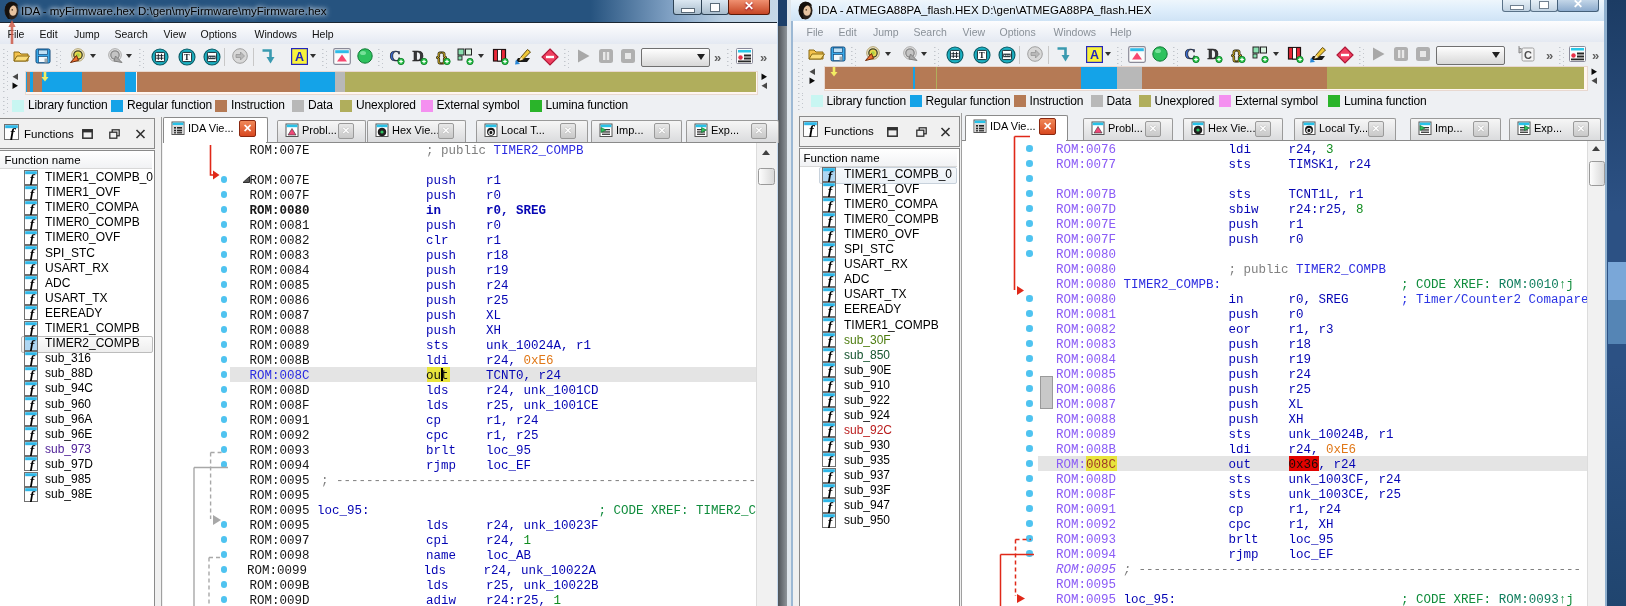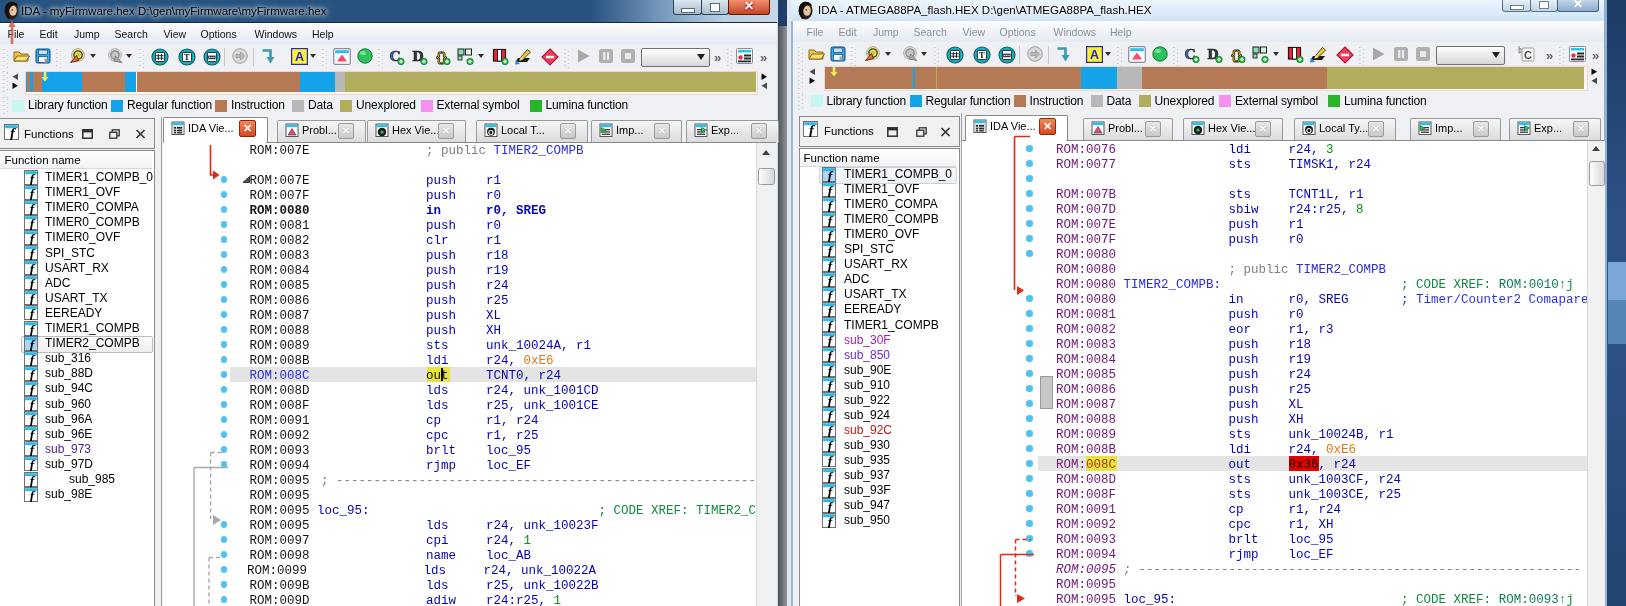--- a/index.html
+++ b/index.html
@@ -373,21 +373,21 @@
     <rect x="0.5" y="0.5" width="13" height="14" fill="#fff" stroke="#707070" stroke-width="1"></rect>
     <rect x="1.2" y="1.2" width="11.6" height="3" fill="#30b8e8"></rect>
     <text x="8.0" y="13.2" font-family="Liberation Serif" font-size="13.5" font-style="italic" font-weight="bold" fill="#000" text-anchor="middle">f</text>
   </svg>
 <div class="ab" style="left:45px;top:456.9px;font-size:12px;color:#000;">sub_97D</div>
 <svg class="ab" style="left:23.5px;top:471.5px" width="14" height="15" viewBox="0 0 14 15">
     <rect x="0.5" y="0.5" width="13" height="14" fill="#fff" stroke="#707070" stroke-width="1"></rect>
     <rect x="1.2" y="1.2" width="11.6" height="3" fill="#30b8e8"></rect>
     <text x="8.0" y="13.2" font-family="Liberation Serif" font-size="13.5" font-style="italic" font-weight="bold" fill="#000" text-anchor="middle">f</text>
   </svg>
-<div class="ab" style="left:45px;top:472.0px;font-size:12px;color:#000;margin-left:24px;">sub_985</div>
+<div class="ab" style="left:45px;top:472.0px;font-size:12px;color:#000;">sub_985</div>
 <svg class="ab" style="left:23.5px;top:486.59999999999997px" width="14" height="15" viewBox="0 0 14 15">
     <rect x="0.5" y="0.5" width="13" height="14" fill="#fff" stroke="#707070" stroke-width="1"></rect>
     <rect x="1.2" y="1.2" width="11.6" height="3" fill="#30b8e8"></rect>
     <text x="8.0" y="13.2" font-family="Liberation Serif" font-size="13.5" font-style="italic" font-weight="bold" fill="#000" text-anchor="middle">f</text>
   </svg>
 <div class="ab" style="left:45px;top:487.09999999999997px;font-size:12px;color:#000;">sub_98E</div>
 <div class="ab" style="left:161px;top:117px;width:1.2px;height:489px;background:#a0a0a0;"></div>
 <div class="ab" style="left:163px;top:117px;width:613px;height:25px;background:#eef0f3;"></div>
 <div class="ab" style="left:163px;top:117px;width:103px;height:24.5px;background:#fff;border:1px solid #8a8a8a;border-bottom:none;border-radius:2px 2px 0 0;"></div>
 <svg class="ab" style="left:171px;top:121px" width="14" height="14" viewBox="0 0 14 14">
@@ -462,21 +462,21 @@
 <div class="ab" style="left:711px;top:123.5px;width:40px;height:15px;overflow:hidden;white-space:nowrap;font-size:11px;color:#000;">Exp...</div>
 <div class="ab" style="left:751px;top:123px;width:14px;height:14px;background:linear-gradient(180deg,#e8e8e8,#c8c8c8);border:1px solid #9a9a9a;border-radius:2px;">
     <div class="ab" style="left:0;top:0;width:14px;height:14px;color:#fff;font-weight:bold;font-size:10px;text-align:center;line-height:13px;text-shadow:0 0 1px #888">✕</div>
   </div>
 <div class="ab" style="left:163px;top:141.5px;width:613px;height:1px;background:#8a8a8a;"></div>
 <div class="ab" style="left:163px;top:142.5px;width:593px;height:463.5px;background:#fff;"></div>
 <div class="ab" style="left:164px;top:139px;width:102px;height:4px;background:#fff;"></div>
 <div class="ab" style="left:756px;top:142.5px;width:19px;height:463.5px;background:#f1f1f1;border-left:1px solid #dcdcdc;"></div>
 <div class="ab" style="left:761.5px;top:149.5px;width:0;height:0;border-left:4px solid transparent;border-right:4px solid transparent;border-bottom:5px solid #404040"></div>
 <div class="ab" style="left:757.5px;top:167.5px;width:15px;height:15px;background:linear-gradient(90deg,#fdfdfd,#d8d8d8);border:1px solid #9a9a9a;border-radius:2.5px;"></div>
-<style>.a{color:#161616}.ar{color:#701a75}.c{color:#0505b4}.p{color:#2b2be0}.g{color:#108c3c}.t{color:#0f7d5d}.o{color:#e07818}.gr{color:#808080}.n{color:#108c1e}</style>
+<style>.a{color:#161616}.ar{color:#8b5cf6}.c{color:#0505b4}.p{color:#2b2be0}.g{color:#108c3c}.t{color:#0f7d5d}.o{color:#e07818}.gr{color:#808080}.n{color:#108c1e}</style>
 <style>.hlw{color:#101010;}</style>
 <div class="ab" style="left:230px;top:367px;width:526px;height:15px;background:#e4e4e4;"></div>
 <div class="ab" style="left:426.5px;top:367px;width:23.5px;height:15px;background:#e8e43c;"></div>
 <div class="ab" style="left:441.3px;top:368px;width:1.8px;height:13px;background:#000;"></div>
 <div class="ab" style="left:163px;top:142px;width:593px;height:464px;overflow:hidden;">
 <div class="ab code" style="left:86.5px;top:2.2px;"><span class="a">ROM:007E</span>               <i class="sh4"></i><span class="gr">; public </span><span class="p">TIMER2_COMPB</span></div>
 <div class="ab code" style="left:86.5px;top:32.2px;"><span class="a">ROM:007E</span>               <i class="sh4"></i><span class="c">push    </span><span class="c">r1</span></div>
 <div class="ab code" style="left:86.5px;top:47.2px;"><span class="a">ROM:007F</span>               <i class="sh4"></i><span class="c">push    </span><span class="c">r0</span></div>
 <div class="ab code" style="left:86.5px;top:62.2px;font-weight:bold;"><span class="a">ROM:0080</span>               <i class="sh4"></i><span class="c">in      </span><span class="c">r0, SREG</span></div>
 <div class="ab code" style="left:86.5px;top:77.2px;"><span class="a">ROM:0081</span>               <i class="sh4"></i><span class="c">push    </span><span class="c">r0</span></div>
@@ -849,27 +849,27 @@
     <rect x="0.5" y="0.5" width="13" height="14" fill="#fff" stroke="#707070" stroke-width="1"></rect>
     <rect x="1.2" y="1.2" width="11.6" height="3" fill="#30b8e8"></rect>
     <text x="8.0" y="13.2" font-family="Liberation Serif" font-size="13.5" font-style="italic" font-weight="bold" fill="#000" text-anchor="middle">f</text>
   </svg>
 <div class="ab" style="left:844px;top:317.5px;font-size:12px;color:#000;">TIMER1_COMPB</div>
 <svg class="ab" style="left:822px;top:332.05px" width="14" height="15" viewBox="0 0 14 15">
     <rect x="0.5" y="0.5" width="13" height="14" fill="#fff" stroke="#707070" stroke-width="1"></rect>
     <rect x="1.2" y="1.2" width="11.6" height="3" fill="#30b8e8"></rect>
     <text x="8.0" y="13.2" font-family="Liberation Serif" font-size="13.5" font-style="italic" font-weight="bold" fill="#000" text-anchor="middle">f</text>
   </svg>
-<div class="ab" style="left:844px;top:332.55px;font-size:12px;color:#a21caf;">sub_30F</div>
+<div class="ab" style="left:844px;top:332.55px;font-size:12px;color:#4d7c0f;">sub_30F</div>
 <svg class="ab" style="left:822px;top:347.1px" width="14" height="15" viewBox="0 0 14 15">
     <rect x="0.5" y="0.5" width="13" height="14" fill="#fff" stroke="#707070" stroke-width="1"></rect>
     <rect x="1.2" y="1.2" width="11.6" height="3" fill="#30b8e8"></rect>
     <text x="8.0" y="13.2" font-family="Liberation Serif" font-size="13.5" font-style="italic" font-weight="bold" fill="#000" text-anchor="middle">f</text>
   </svg>
-<div class="ab" style="left:844px;top:347.6px;font-size:12px;color:#6d28d9;">sub_850</div>
+<div class="ab" style="left:844px;top:347.6px;font-size:12px;color:#14532d;">sub_850</div>
 <svg class="ab" style="left:822px;top:362.15px" width="14" height="15" viewBox="0 0 14 15">
     <rect x="0.5" y="0.5" width="13" height="14" fill="#fff" stroke="#707070" stroke-width="1"></rect>
     <rect x="1.2" y="1.2" width="11.6" height="3" fill="#30b8e8"></rect>
     <text x="8.0" y="13.2" font-family="Liberation Serif" font-size="13.5" font-style="italic" font-weight="bold" fill="#000" text-anchor="middle">f</text>
   </svg>
 <div class="ab" style="left:844px;top:362.65px;font-size:12px;color:#000;">sub_90E</div>
 <svg class="ab" style="left:822px;top:377.20000000000005px" width="14" height="15" viewBox="0 0 14 15">
     <rect x="0.5" y="0.5" width="13" height="14" fill="#fff" stroke="#707070" stroke-width="1"></rect>
     <rect x="1.2" y="1.2" width="11.6" height="3" fill="#30b8e8"></rect>
     <text x="8.0" y="13.2" font-family="Liberation Serif" font-size="13.5" font-style="italic" font-weight="bold" fill="#000" text-anchor="middle">f</text>

